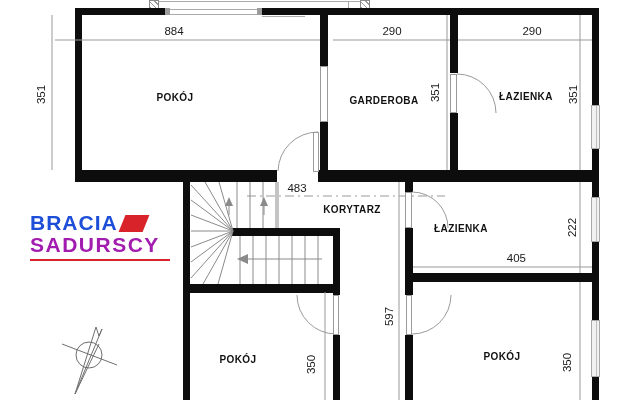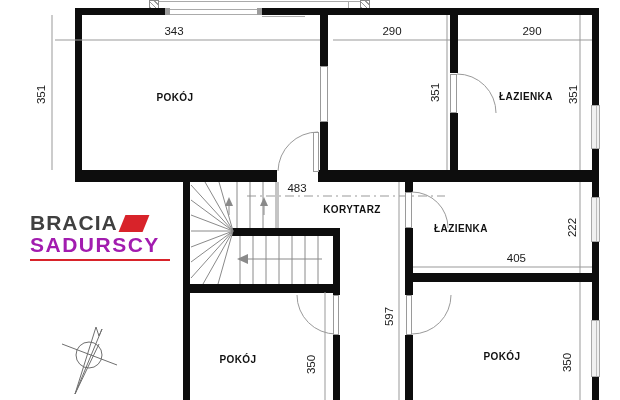--- a/index.html
+++ b/index.html
@@ -154,41 +154,42 @@
       <circle cx="89" cy="355" r="13"></circle>
       <line x1="62" y1="344" x2="117" y2="365"></line>
       <line x1="75" y1="394" x2="96" y2="327"></line>
       <line x1="75" y1="394" x2="102" y2="329"></line>
       <line x1="75" y1="394" x2="99" y2="344"></line>
       <polyline points="96,327 99,336 102,329"></polyline>
     </g>
   </svg>
 
   <div class="room-label" style="left:130px;top:92px;">POKÓJ</div>
+  <div class="room-label" style="left:339px;top:95px;">GARDEROBA</div>
   <div class="room-label" style="left:481px;top:91px;">ŁAZIENKA</div>
   <div class="room-label" style="left:307px;top:204px;">KORYTARZ</div>
   <div class="room-label" style="left:416px;top:223px;">ŁAZIENKA</div>
   <div class="room-label" style="left:193px;top:354px;">POKÓJ</div>
   <div class="room-label" style="left:457px;top:351px;">POKÓJ</div>
 
-  <div class="dim" style="left:152px;top:25px;">343</div>
+  <div class="dim" style="left:152px;top:25px;">884</div>
   <div class="vdim" style="left:19px;top:88px;">351</div>
   <div class="dim" style="left:370px;top:25px;">290</div>
   <div class="vdim" style="left:413px;top:86px;">351</div>
   <div class="dim" style="left:510px;top:25px;">290</div>
   <div class="vdim" style="left:551px;top:88px;">351</div>
   <div class="dim" style="left:275px;top:182px;">483</div>
   <div class="vdim" style="left:367px;top:310px;">597</div>
   <div class="dim" style="left:482px;top:252px;text-align:right;">405</div>
   <div class="vdim" style="left:550px;top:221px;">222</div>
   <div class="vdim" style="left:289px;top:358px;">350</div>
   <div class="vdim" style="left:545px;top:356px;">350</div>
 
   <div id="logo">
     <div class="brand-row">
-      <span class="brand1" style="color:#404040;">BRACIA</span>
+      <span class="brand1" style="color:#1d4ed8;">BRACIA</span>
       <span class="flag" style="background:#d8232a;"></span>
     </div>
     <div class="brand2" style="color:#a21caf;">SADURSCY</div>
     <div class="redline" style="background:#d8232a;"></div>
   </div>
 
 </div>
 
 </body></html>

